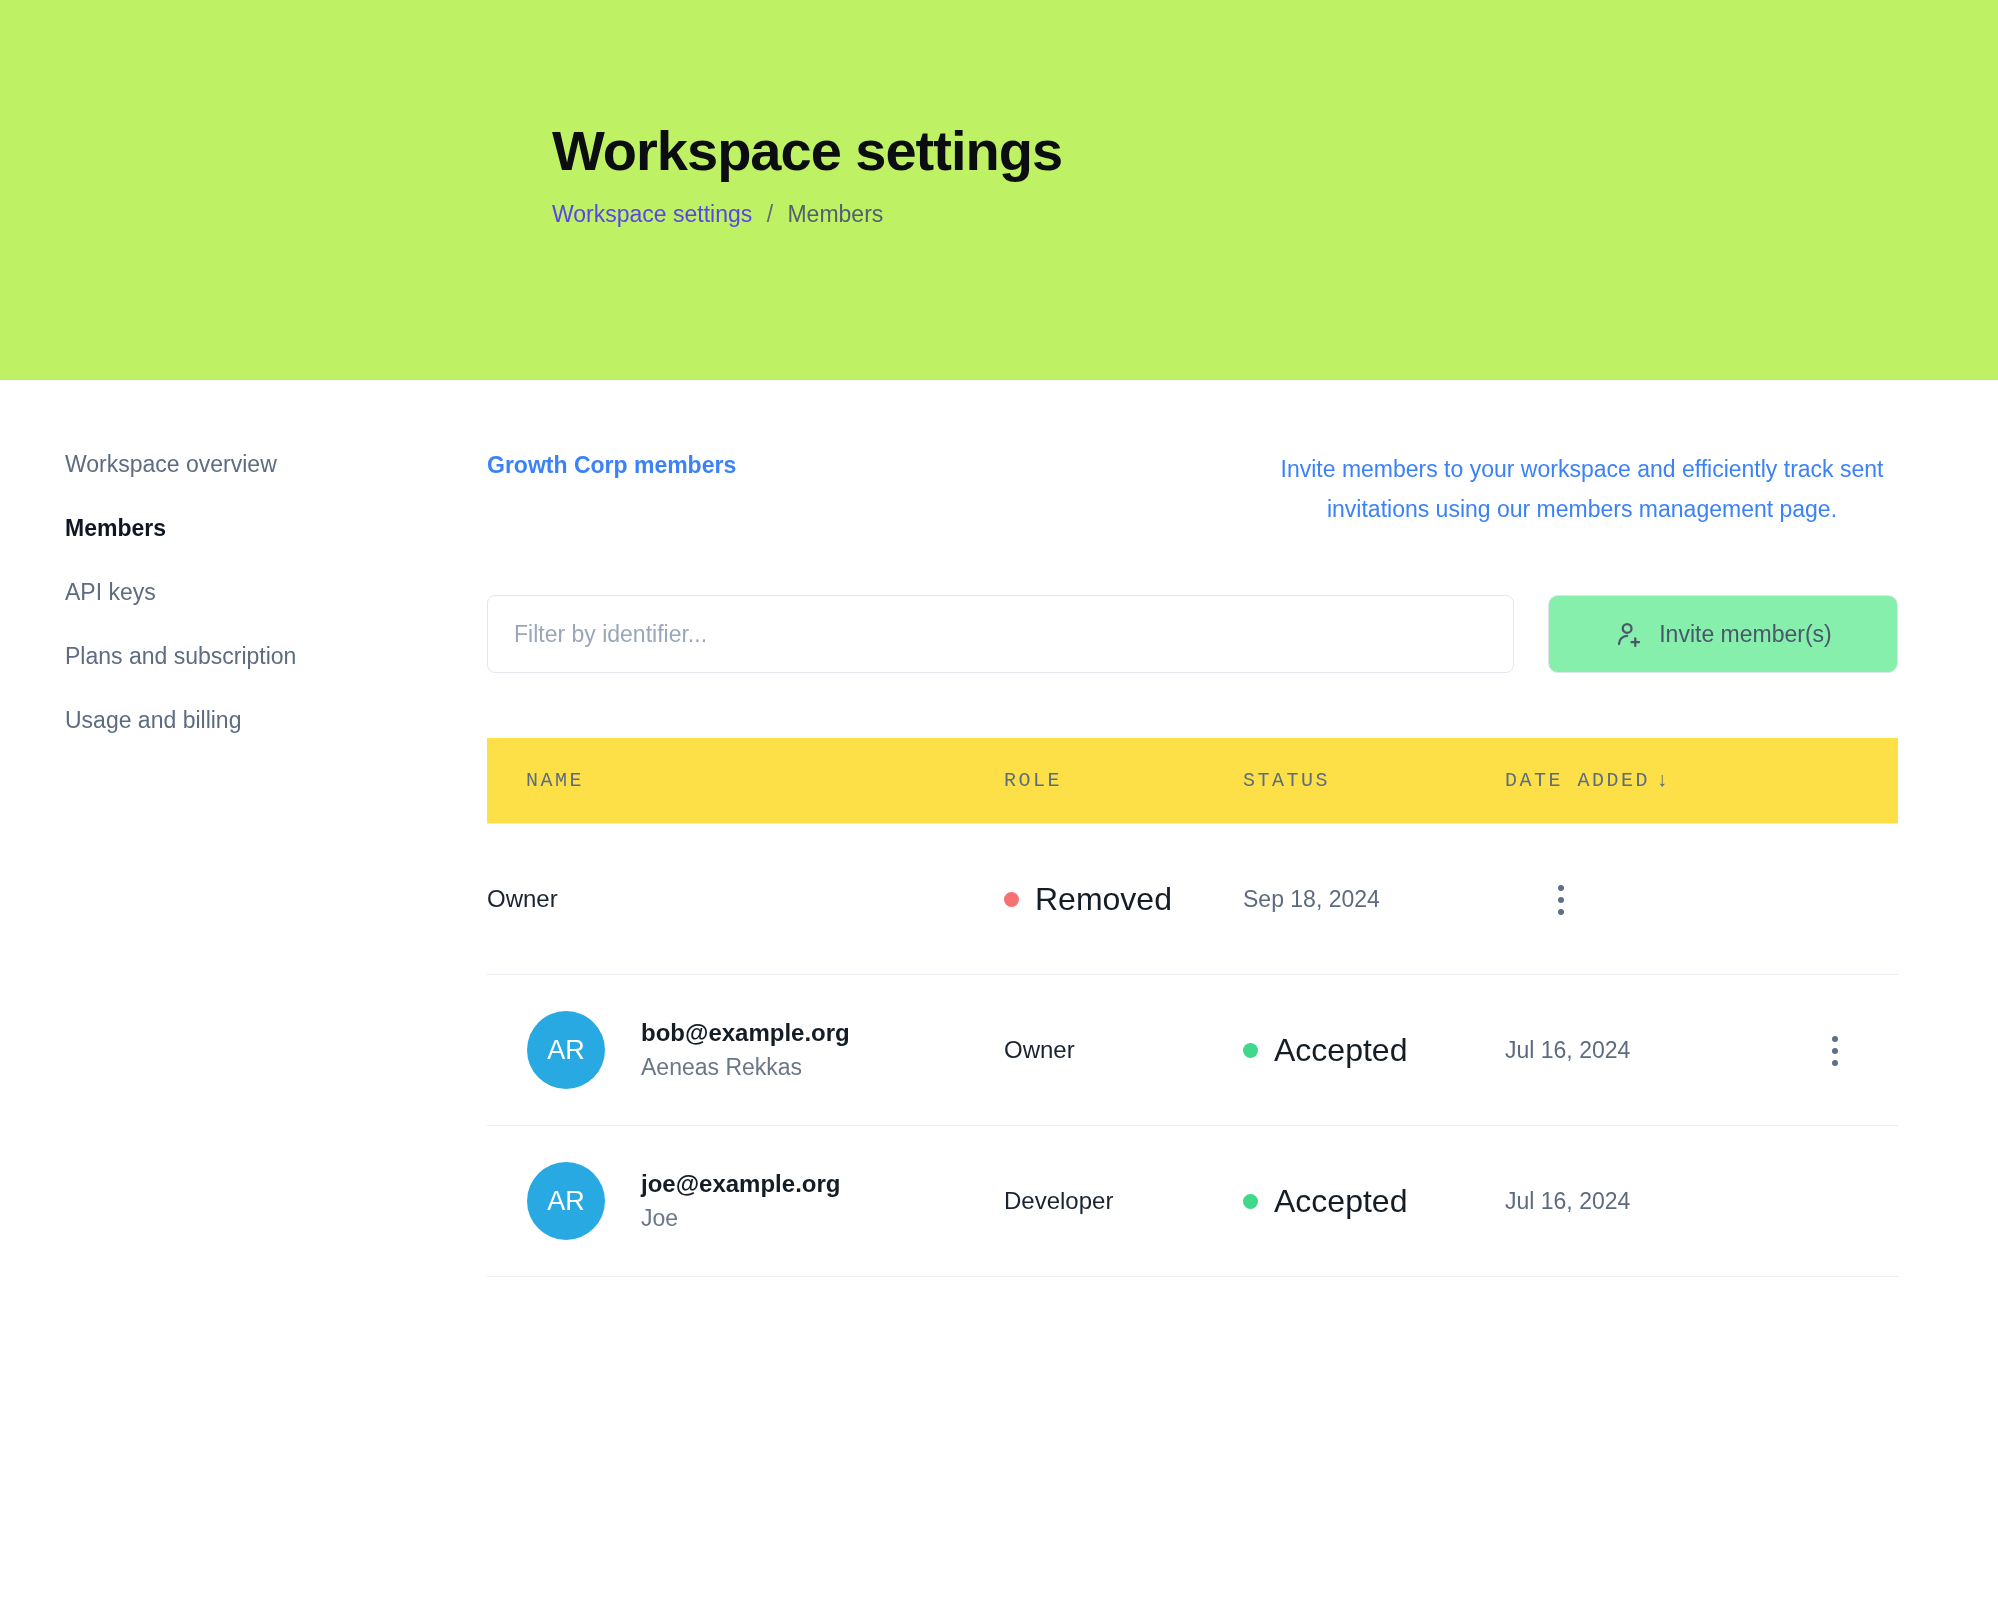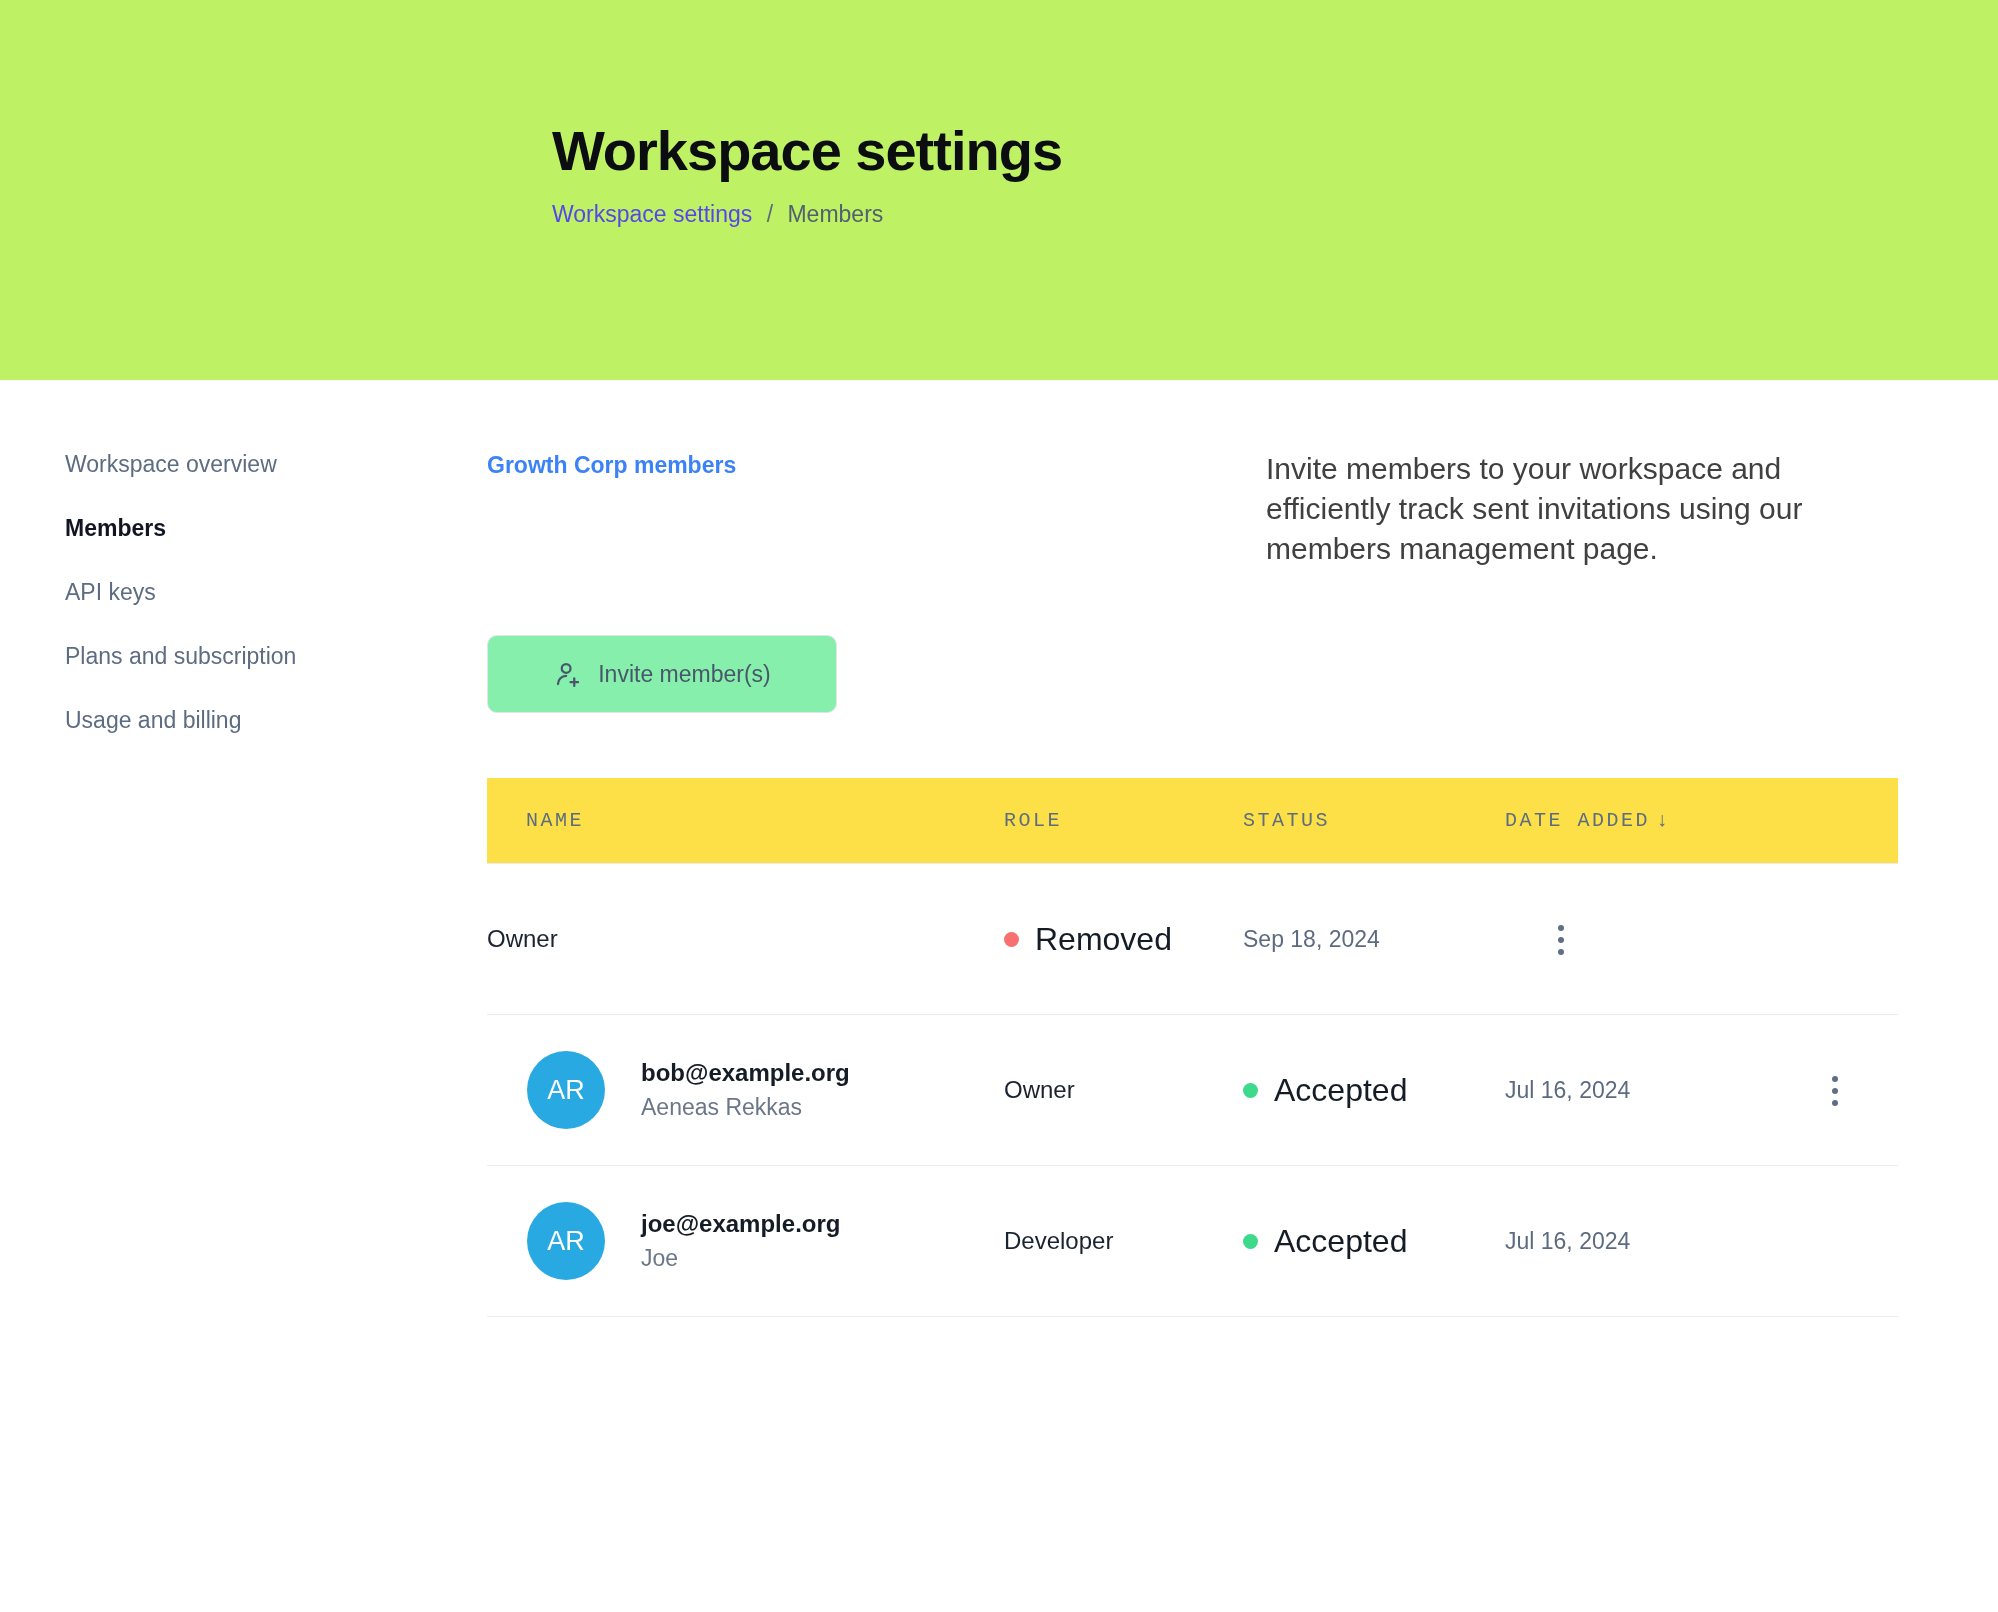--- a/index.html
+++ b/index.html
@@ -18,21 +18,21 @@
   .content { display: flex; }
   .sidebar { width: 487px; padding: 69px 0 0 65px; flex-shrink: 0; }
   .side-item { font-size: 23px; color: #5d6c80; line-height: 30px;
     margin-bottom: 34px; cursor: pointer; }
   .side-item.active { color: #0f1522; font-weight: 600; }
 
   .main { width: 1411px; padding-top: 69px; }
 
   .main-header { display: flex; justify-content: space-between; margin-bottom: 66px; }
   .main-header h2 { font-size: 23px; font-weight: 700; color: #3b82f6; padding-top: 3px; }
-  .main-desc { width: 632px; font-size: 30px; line-height: 40px; color: #404040; }
+  .main-desc { width: 632px; font-size: 23px; line-height: 40px; color: #3b82f6; text-align: center; }
 
   
   .stats { display: flex; gap: 67px; margin-bottom: 72px; }
   .stat-card { flex: 1; height: 141px; background: #fff; border: 1px solid #e3e8ee;
     border-radius: 8px; padding: 35px 0 0 31px; }
   .stat-label { font-size: 23px; color: #5d6c80; }
   .stat-value { font-size: 24px; color: #1c2733; margin-top: 10px; }
 
   
   .filter-row { display: flex; gap: 34px; margin-bottom: 65px; }
@@ -96,20 +96,21 @@
 
   <div class="main">
 
     <div class="main-header">
       <h2>Growth Corp members</h2>
       <div class="main-desc">Invite members to your workspace and efficiently track sent invitations using our members management page.</div>
     </div>
 
 
     <div class="filter-row">
+      <input class="filter-input" type="text" placeholder="Filter by identifier..." style="">
       <button class="invite-btn">
         <span style="display:inline-flex;">
           <svg width="30" height="30" viewBox="0 0 24 24" fill="none" stroke="#49576a" stroke-width="1.8" stroke-linecap="round" stroke-linejoin="round">
             <circle cx="10.5" cy="7.5" r="3.5"></circle>
             <path d="M4 20c0-3.6 2.9-6.5 6.5-6.5"></path>
             <line x1="17" y1="15.5" x2="17" y2="21.5"></line>
             <line x1="14" y1="18.5" x2="20" y2="18.5"></line>
           </svg>
         </span>
         <span>Invite member(s)</span>

